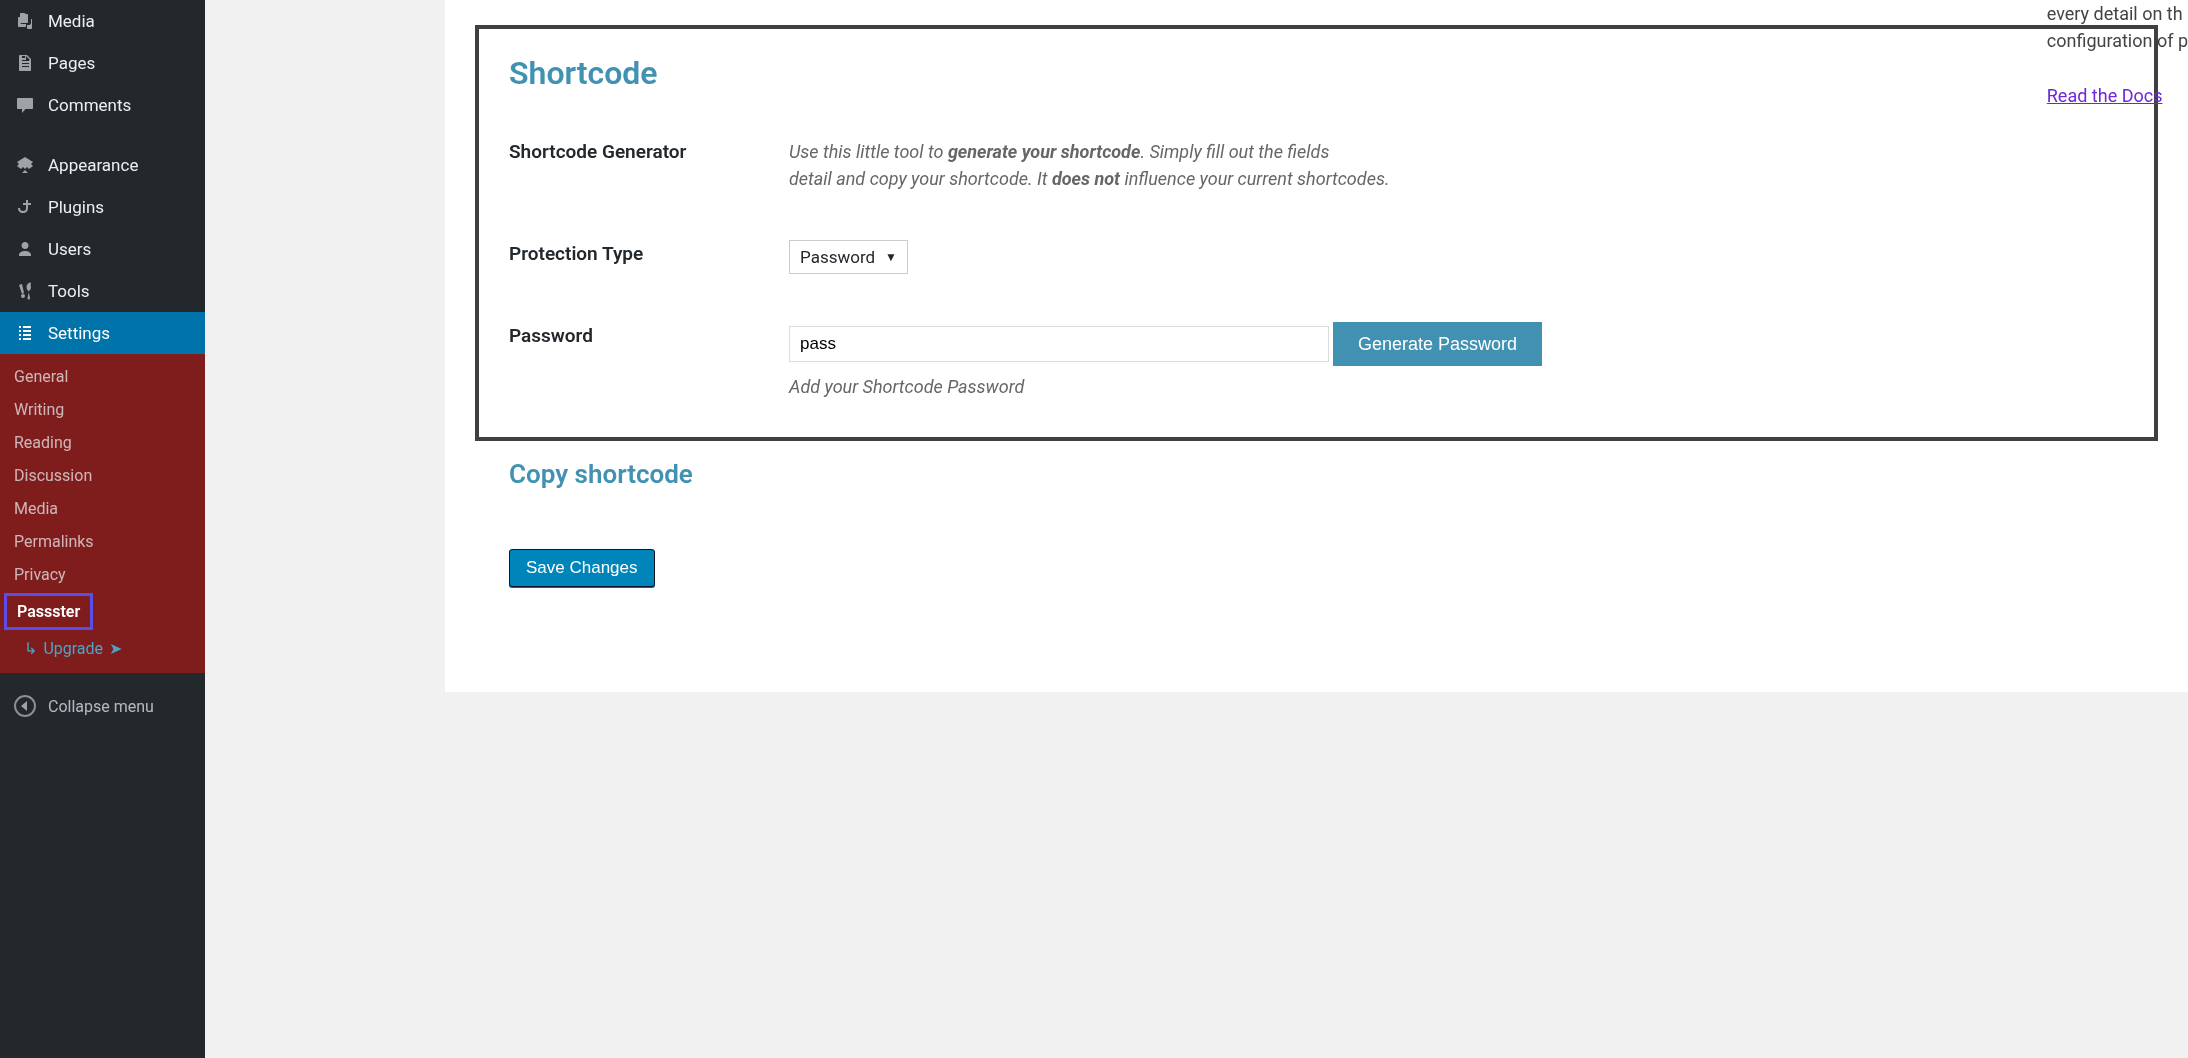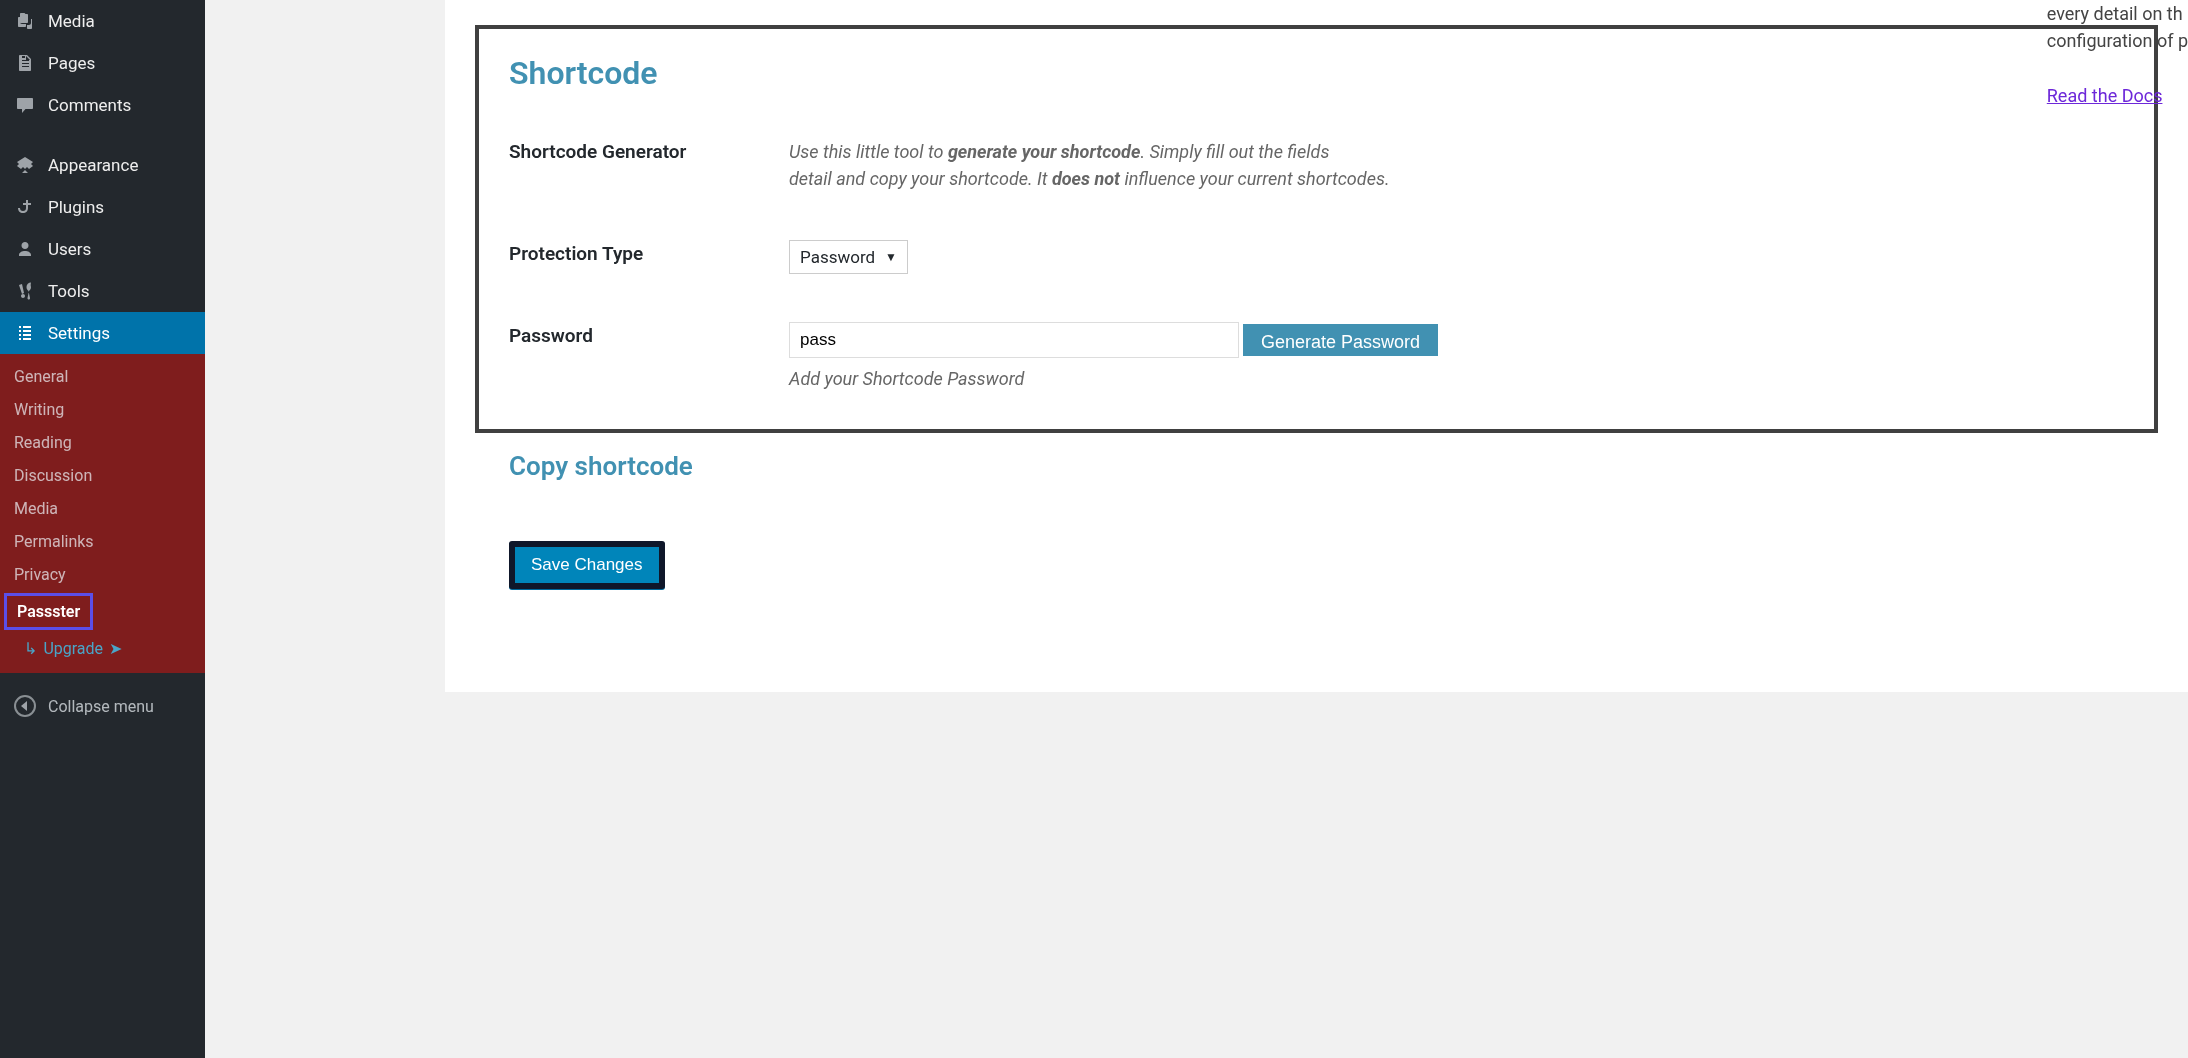--- a/index.html
+++ b/index.html
@@ -184,49 +184,49 @@
       gap: 10px;
     }
     .select-caret {
       font-size: 12px;
     }
     .text-input {
       border: 1px solid #ddd;
       background: #fff;
       padding: 6px 10px;
       font-size: 17px;
-      width: 450px;
+      width: 540px;
       height: 36px;
     }
     .btn-generate {
       background: #4191b2;
       color: #fff;
       border: none;
-      padding: 8px 18px;
+      padding: 8px 25px;
       font-size: 18px;
       cursor: pointer;
       margin-left: 4px;
-      height: 32px;
+      height: 44px;
     }
     .help-text {
       font-style: italic;
       color: #666;
       font-size: 18px;
       margin-top: 10px;
     }
     .copy-shortcode {
       color: #4191b2;
       font-size: 26px;
       font-weight: 600;
       margin: 18px 0 60px 34px;
     }
     .btn-save {
       background: #0085ba;
       color: #fff;
-      border: 6px solid #0f172a;
+      border: 1px solid #0f172a;
       border-radius: 3px;
       padding: 8px 16px;
       font-size: 17px;
       cursor: pointer;
       box-shadow: 0 1px 0 #006799;
       margin-left: 34px;
     }
     .password-inline {
       display: flex;
       align-items: center;

